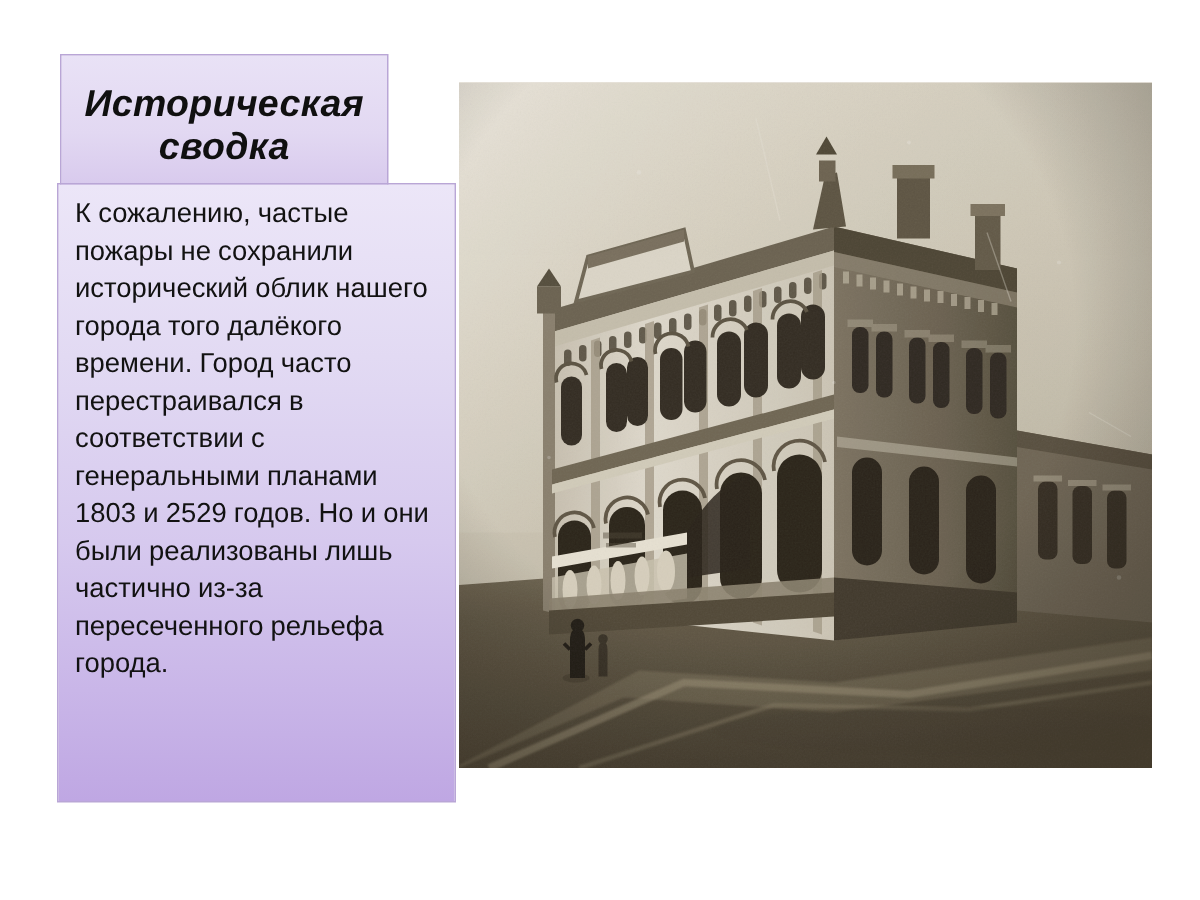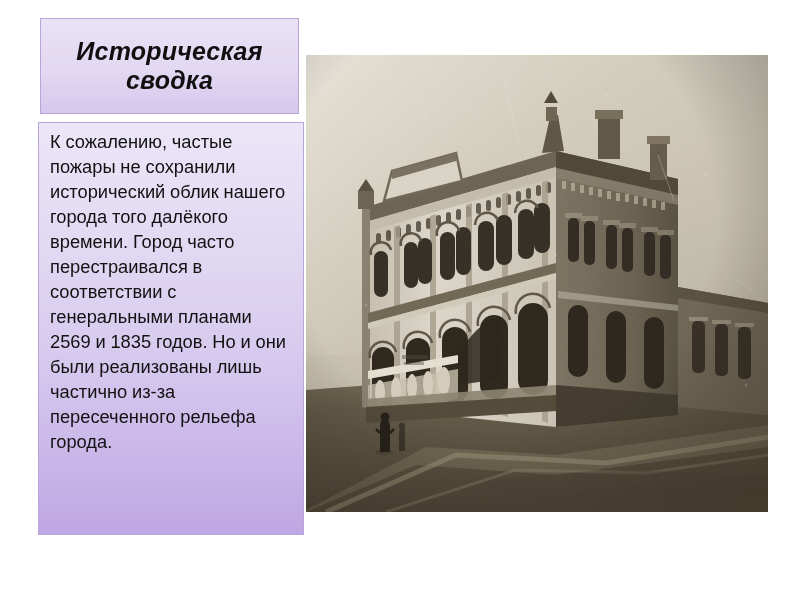--- a/index.html
+++ b/index.html
@@ -4,21 +4,21 @@
 <style>
   html,body{margin:0;padding:0;}
   body{
     width:800px;height:600px;overflow:hidden;background:#ffffff;
     font-family:"Liberation Sans","DejaVu Sans",sans-serif;
   }
   #slide{position:relative;width:800px;height:600px;background:#ffffff;}
 
   
   #title-box{
-    position:absolute;left:40px;top:18px;width:259px;height:96px;
+    position:absolute;left:40px;top:36px;width:219px;height:96px;
     background:linear-gradient(to bottom,#e9e2f6 0%,#e2d8f2 55%,#d6c7ec 100%);
     border:1px solid #b9a6d6;
     box-sizing:border-box;
     display:flex;align-items:center;justify-content:center;
   }
   #title-text{
     font-size:25px;font-weight:bold;font-style:italic;
     color:#101010;text-align:center;line-height:1.18;
     letter-spacing:.2px;
     width:100%;padding:0 6px;box-sizing:border-box;
@@ -46,21 +46,21 @@
 </head>
 <body>
 
 <div id="slide">
 
   <div id="title-box">
     <div id="title-text">Историческая сводка</div>
   </div>
 
   <div id="body-box">
-    <div id="body-text">К сожалению, частые пожары не сохранили исторический облик нашего города того далёкого времени. Город часто перестраивался в соответствии с генеральными планами 2569 и 1835 годов. Но и они были реализованы лишь частично из-за пересеченного рельефа города.</div>
+    <div id="body-text">К сожалению, частые пожары не сохранили исторический облик нашего города того далёкого времени. Город часто перестраивался в соответствии с генеральными планами 1803 и 2529 годов. Но и они были реализованы лишь частично из-за пересеченного рельефа города.</div>
   </div>
 
   <div id="photo">
     <svg viewBox="0 0 462 457" preserveAspectRatio="none">
       <defs>
         <linearGradient id="sky" x1="0" y1="0" x2="0.35" y2="1">
           <stop offset="0%" stop-color="#e7e3d6"></stop>
           <stop offset="45%" stop-color="#d8d3c3"></stop>
           <stop offset="100%" stop-color="#bdb7a5"></stop>
         </linearGradient>

